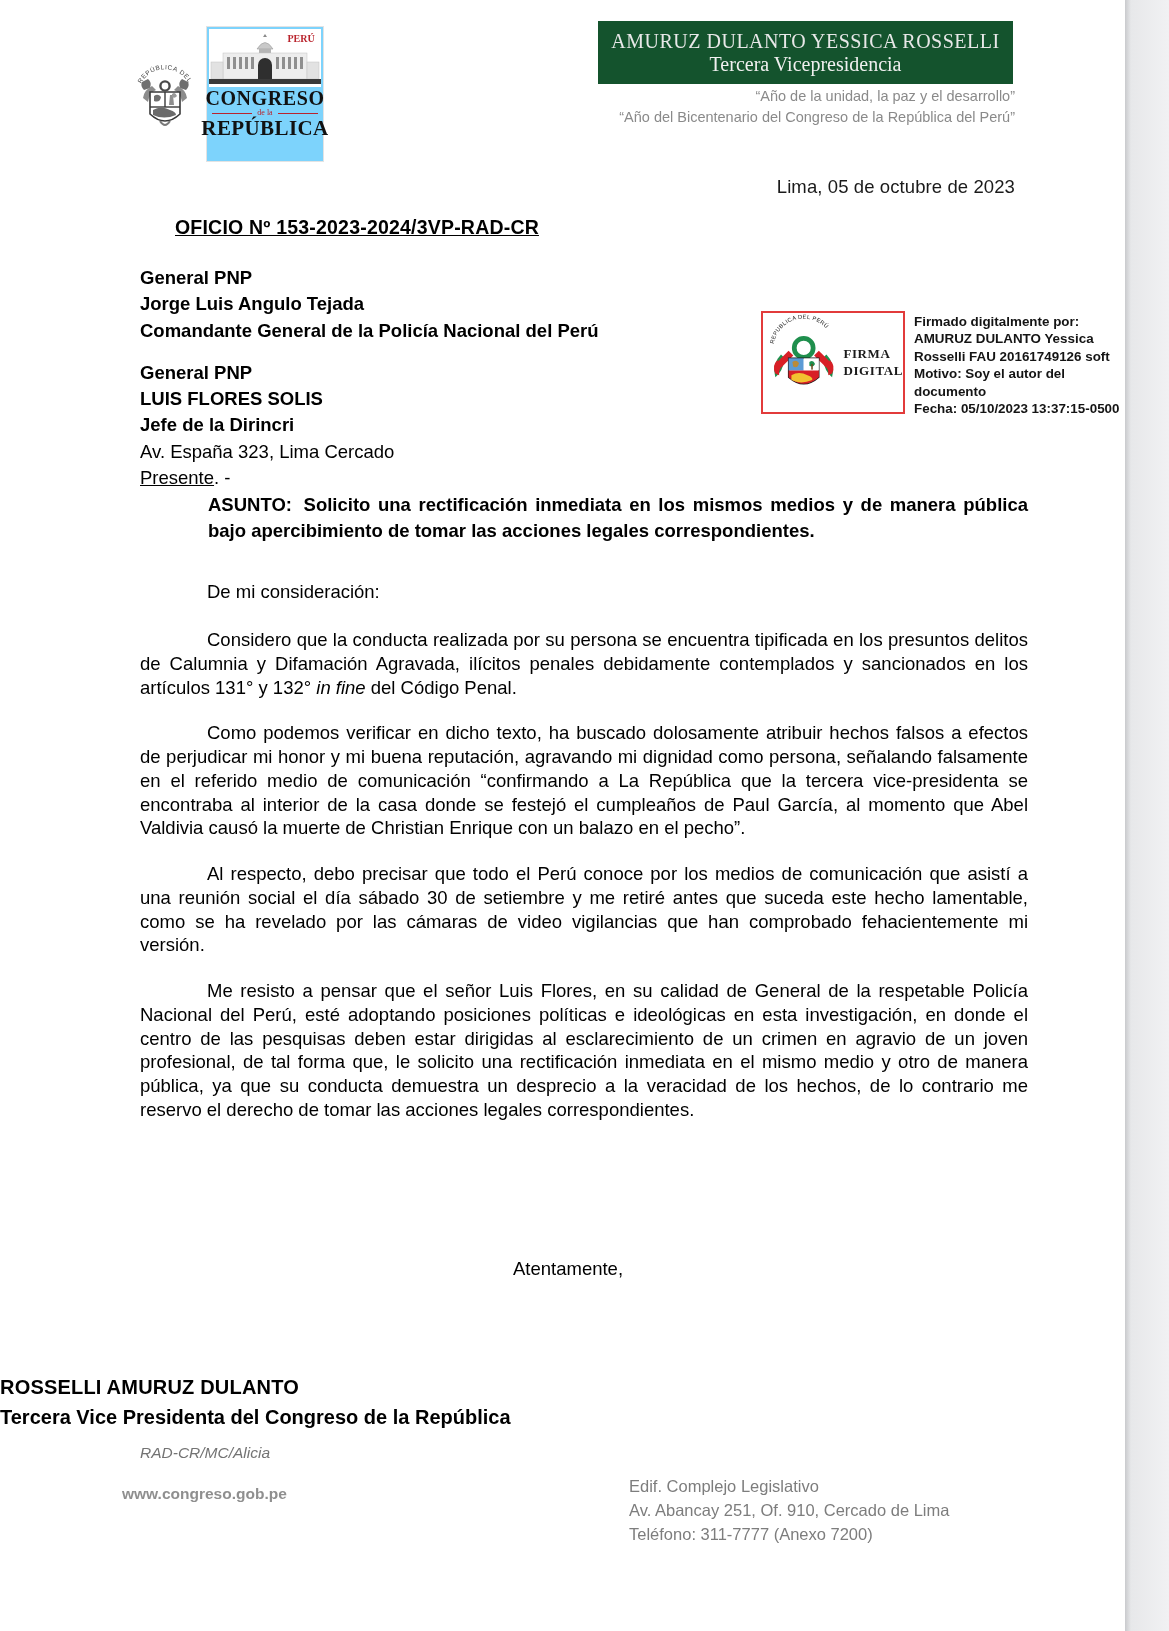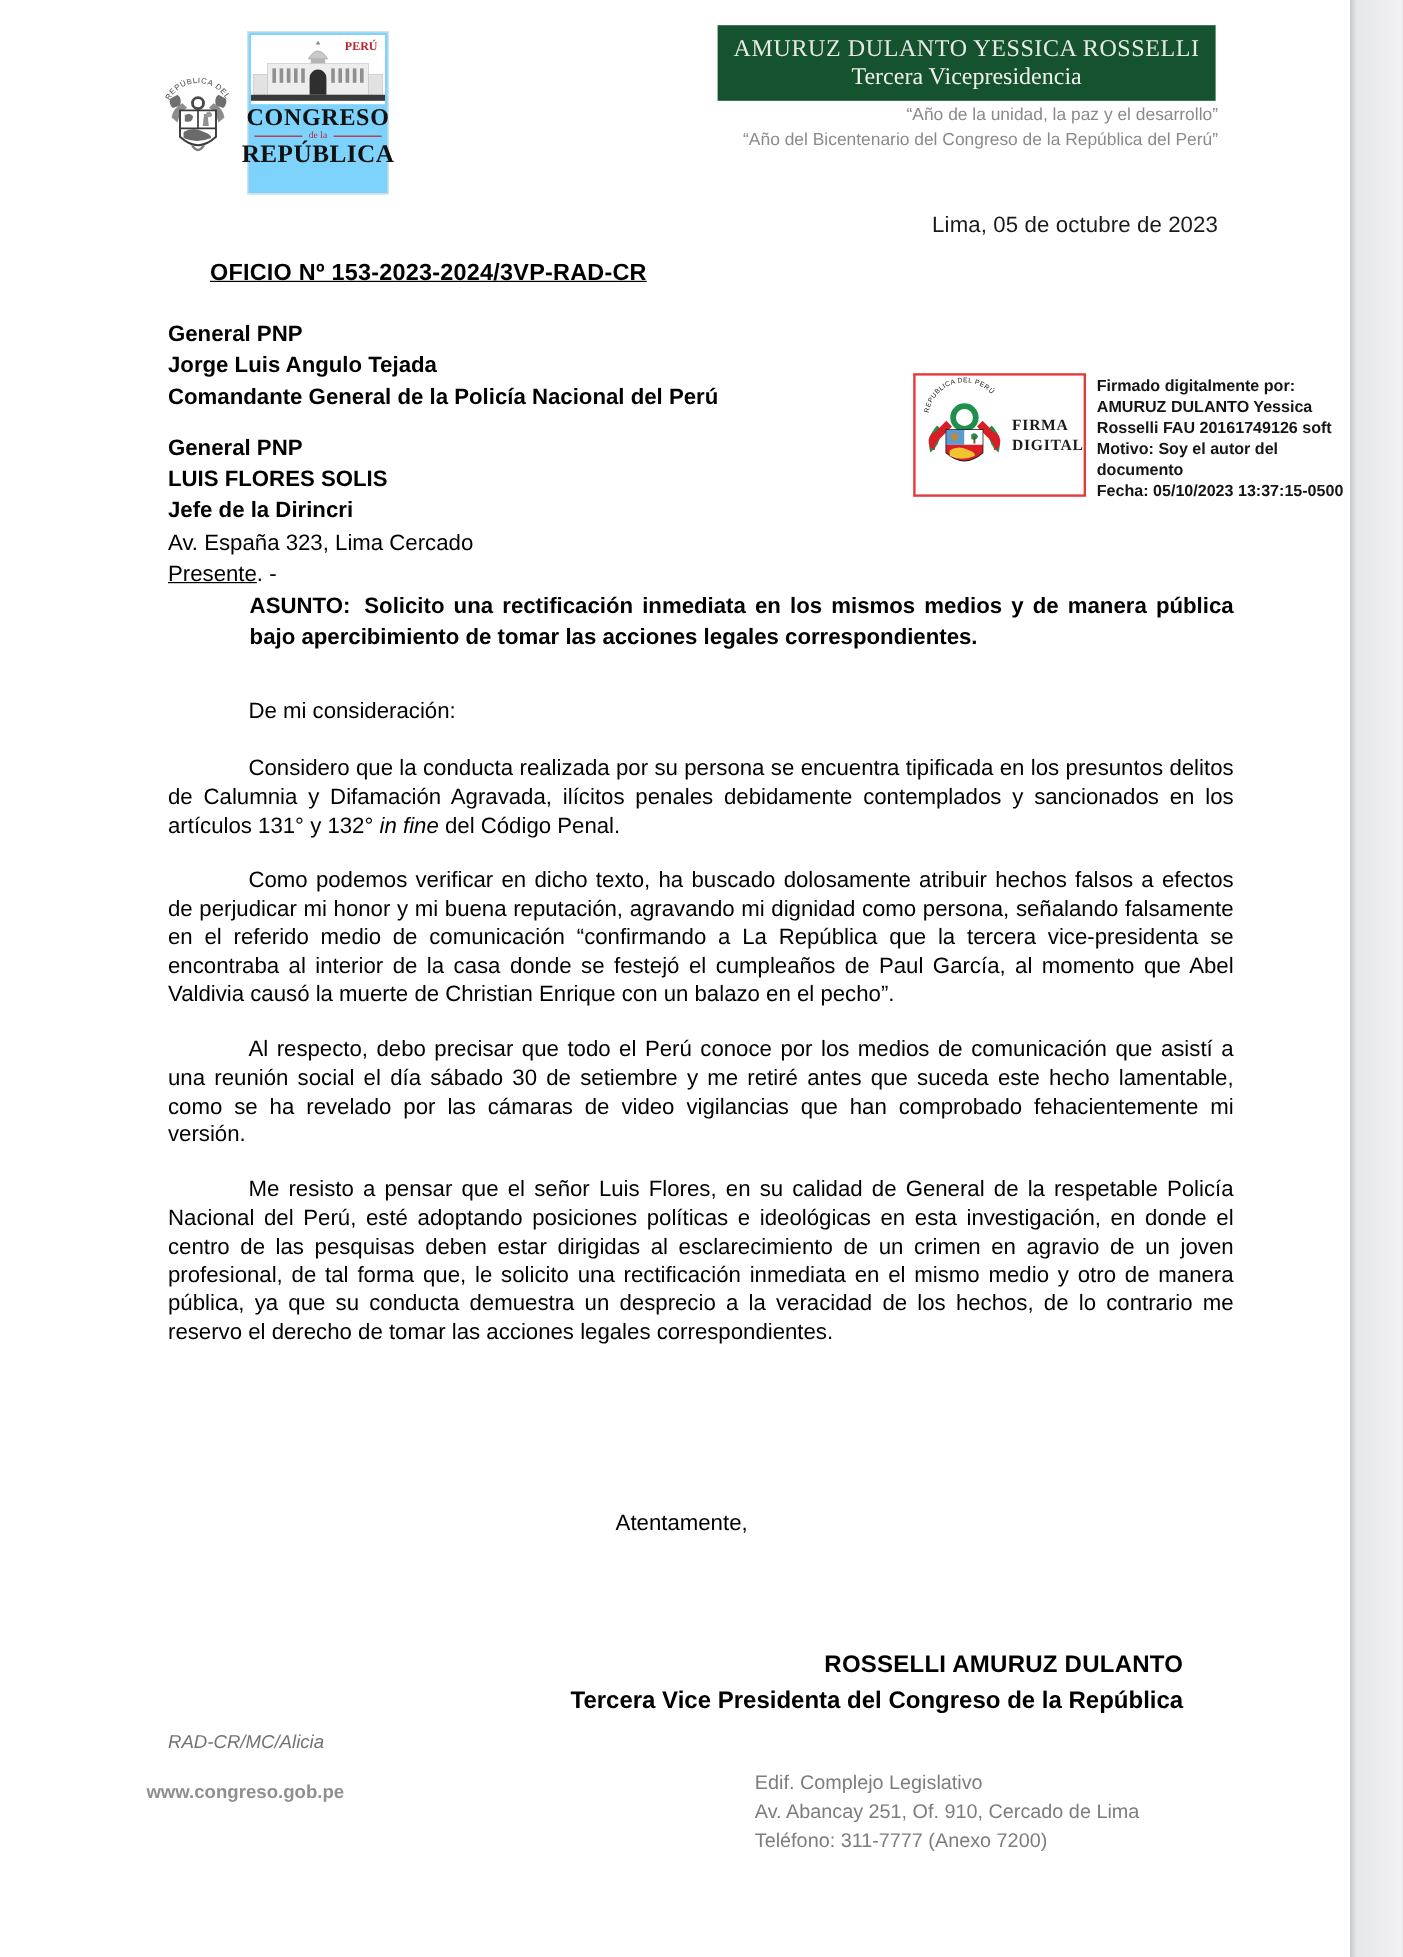--- a/index.html
+++ b/index.html
@@ -197,21 +197,21 @@
     position: absolute;
     left: 513px; top: 1258px;
     font-size: 18.5px;
     color: #000;
   }
 
   .signature-block {
     position: absolute;
     left: 0; top: 1372px;
     width: 986px;
-    text-align: right;
+    text-align: left;
   }
   .sig-name {
     font-size: 20px;
     font-weight: bold;
     letter-spacing: 0.2px;
     color: #000;
     line-height: 1.5;
   }
   .sig-role {
     font-size: 20px;

